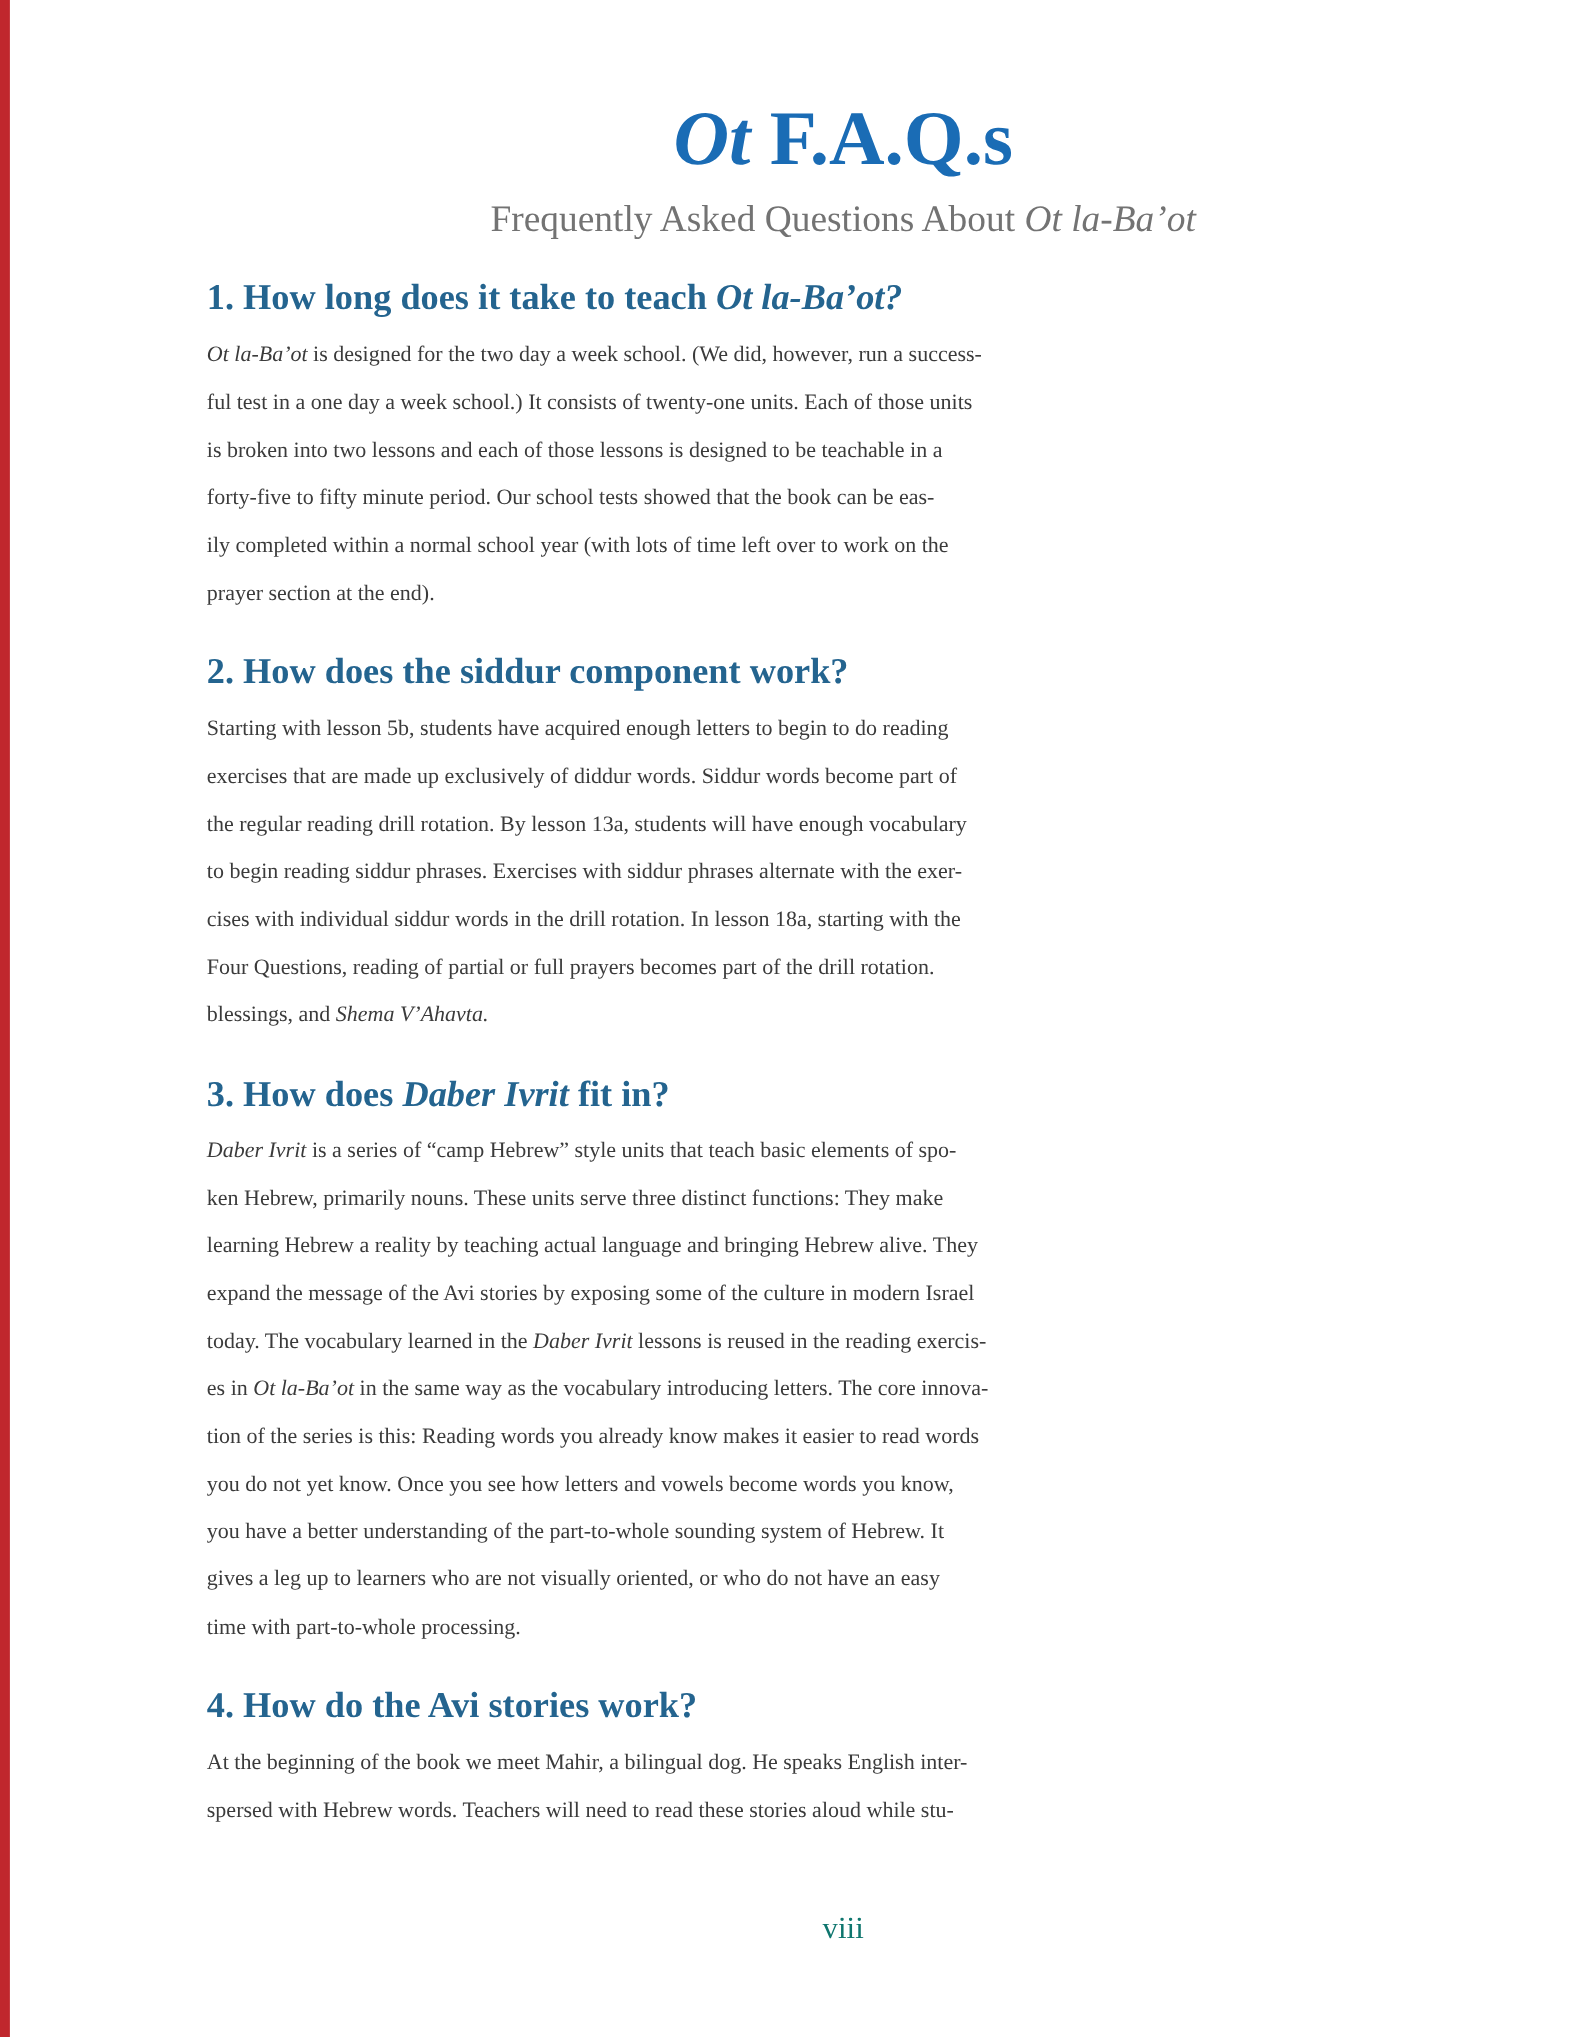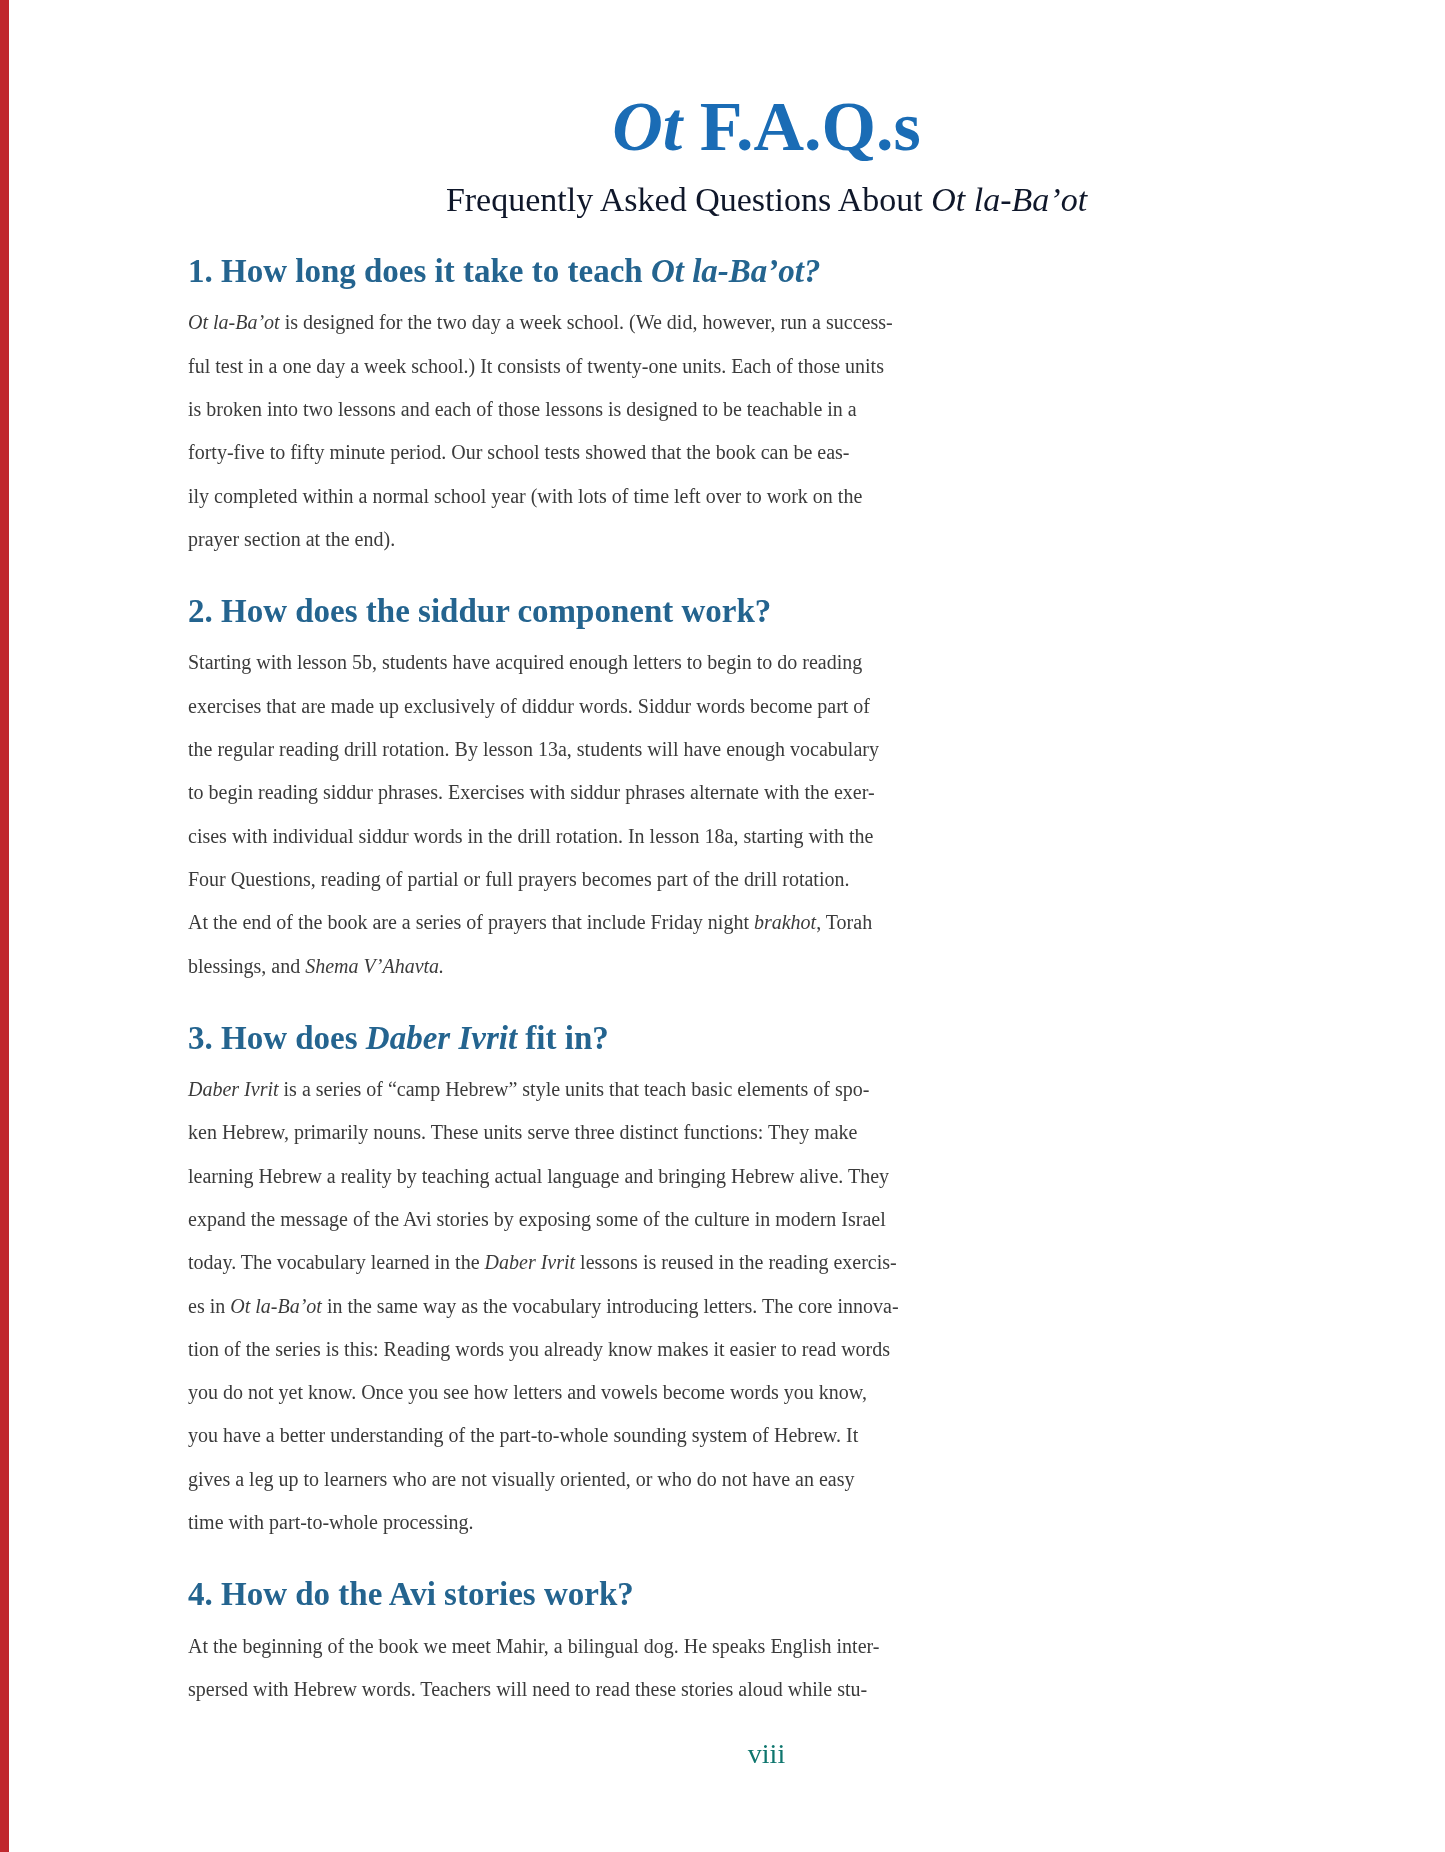--- a/index.html
+++ b/index.html
@@ -29,21 +29,21 @@
     line-height: 1.12;
     font-weight: bold;
     color: var(--title-color, #1a6cb5);
     letter-spacing: 0px;
   }
   .subtitle {
     margin-top: 14px;
     text-align: center;
     font-size: 34px;
     line-height: 1.2;
-    color: #0f172a;
+    color: #737373;
   }
   .faq-heading {
     margin: 30px 0 10px 0;
     font-size: 33px;
     line-height: 1.22;
     font-weight: bold;
     color: var(--heading-color, #24648f);
   }
   .faq-para { margin: 0; }
   .line {
@@ -84,21 +84,20 @@
         </div>
         <div>
           <h2 class="faq-heading"><span>2. How does the siddur component work?</span></h2>
           <div class="faq-para">
             <div class="line"><span>Starting with lesson 5b, students have acquired enough letters to begin to do reading</span></div>
             <div class="line"><span>exercises that are made up exclusively of diddur words. Siddur words become part of</span></div>
             <div class="line"><span>the regular reading drill rotation. By lesson 13a, students will have enough vocabulary</span></div>
             <div class="line"><span>to begin reading siddur phrases. Exercises with siddur phrases alternate with the exer-</span></div>
             <div class="line"><span>cises with individual siddur words in the drill rotation. In lesson 18a, starting with the</span></div>
             <div class="line"><span>Four Questions, reading of partial or full prayers becomes part of the drill rotation.</span></div>
-            <div class="line"><span>At the end of the book are a series of prayers that include Friday night </span><span class="it">brakhot</span><span>, Torah</span></div>
             <div class="line"><span>blessings, and </span><span class="it">Shema V’Ahavta.</span></div>
           </div>
         </div>
         <div>
           <h2 class="faq-heading"><span>3. How does </span><span class="it">Daber Ivrit</span><span> fit in?</span></h2>
           <div class="faq-para">
             <div class="line"><span class="it">Daber Ivrit</span><span> is a series of “camp Hebrew” style units that teach basic elements of spo-</span></div>
             <div class="line"><span>ken Hebrew, primarily nouns. These units serve three distinct functions: They make</span></div>
             <div class="line"><span>learning Hebrew a reality by teaching actual language and bringing Hebrew alive. They</span></div>
             <div class="line"><span>expand the message of the Avi stories by exposing some of the culture in modern Israel</span></div>

